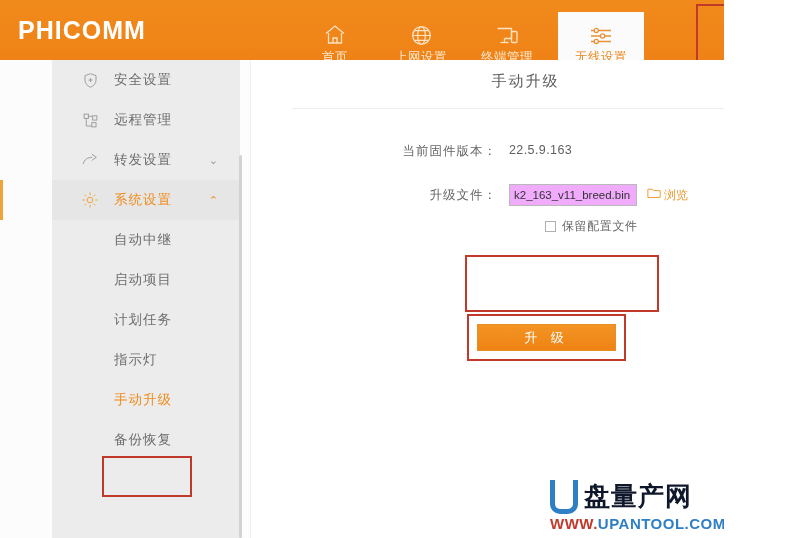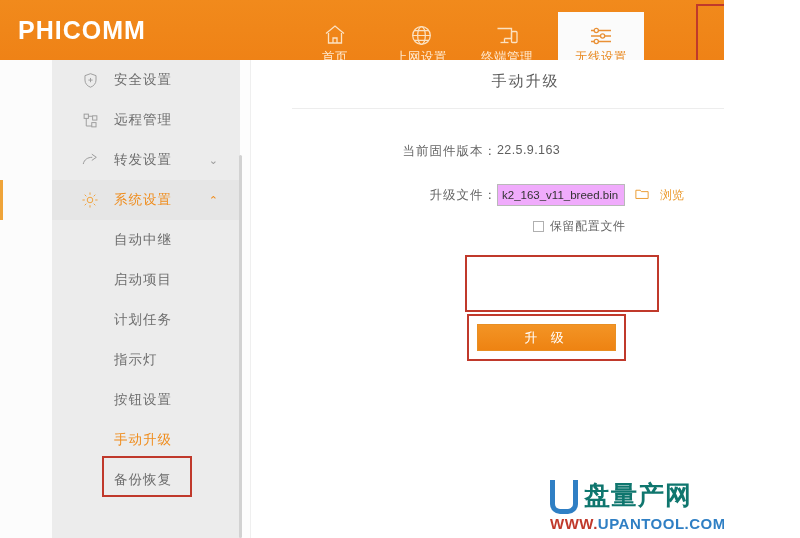--- a/index.html
+++ b/index.html
@@ -86,33 +86,33 @@
     font-size:15px;color:#5a5a5a;letter-spacing:2px;
   }
   .title-rule{position:absolute;left:41px;top:48px;width:508px;height:1px;background:#ededed;}
 
   .form{position:absolute;left:0;top:80px;width:549px;}
   .row{position:relative;display:flex;align-items:flex-start;}
   .row-label{
     width:246px;text-align:right;font-size:12.5px;color:#666;letter-spacing:1px;
     padding-top:3px;
   }
-  .row-field{position:relative;}
+  .row-field{margin-left:12px;position:relative;}
 
   .fw-version{font-size:12.5px;color:#5f5f5f;letter-spacing:.4px;padding-top:3px;}
 
   .file-input{
     width:128px;height:22px;line-height:22px;box-sizing:border-box;
     border:1px solid #b9b9b9;background:#f0abfc;
     font-size:11.5px;color:#333;padding:0 4px;
     font-family:"Liberation Sans","DejaVu Sans",sans-serif;
     outline:none;
   }
   .browse{
-    display:inline-flex;align-items:center;gap:11px;margin-left:10px;
+    display:inline-flex;align-items:flex-start;gap:3px;margin-left:10px;
     color:#eb9a2e;font-size:12px;cursor:pointer;text-decoration:none;
     vertical-align:top;
   }
   .checkrow{display:flex;align-items:center;margin-top:12px;margin-left:28px;padding-left:8px;}
   .cbox{
     width:11px;height:11px;border:1px solid #b0b0b0;background:#fff;box-sizing:border-box;
     display:inline-block;cursor:pointer;
   }
   .cbox-label{font-size:12px;color:#666;margin-left:6px;letter-spacing:.6px;}
   .redbox.file-box{left:214px;top:115px;width:194px;height:57px;}
@@ -135,23 +135,23 @@
   .tip .tip-link{color:#e8972c;text-decoration:underline;cursor:pointer;}
 
   
   .watermark{position:absolute;right:6px;bottom:4px;width:168px;height:56px;}
   .wm-u{
     position:absolute;left:0;top:2px;width:28px;height:34px;
     border:5px solid #2f7fc4;border-top:none;
     border-radius:0 0 10px 10px;box-sizing:border-box;
   }
   .wm-cn{
-    position:absolute;left:34px;top:0;font-size:26px;font-weight:bold;color:#0f766e;
+    position:absolute;left:34px;top:0;font-size:26px;font-weight:bold;color:#0f172a;
     letter-spacing:1px;line-height:38px;
-    font-family:Liberation Mono, monospace;
+    font-family:Liberation Serif, serif;
   }
   .wm-url{
     position:absolute;left:0;bottom:2px;font-size:15px;font-weight:bold;letter-spacing:.5px;
     font-family:"Liberation Sans","DejaVu Sans",sans-serif;
   }
   .wm-url .u-red{color:#c0392b;}
   .wm-url .u-blue{color:#2f7fc4;}
 </style>
 </head>
 <body>
@@ -272,23 +272,20 @@
       <span class="sb-sublabel">自动中继</span>
     </div>
     <div class="sb-sub">
       <span class="sb-sublabel">启动项目</span>
     </div>
     <div class="sb-sub">
       <span class="sb-sublabel">计划任务</span>
     </div>
     <div class="sb-sub">
       <span class="sb-sublabel">指示灯</span>
-    </div>
-    <div class="sb-sub">
-      <span class="sb-sublabel">按钮设置</span>
     </div>
     <div class="sb-sub active">
       <span class="sb-sublabel">手动升级</span>
     </div>
     <div class="sb-sub">
       <span class="sb-sublabel">备份恢复</span>
     </div>
 
     <div class="redbox sb-box"></div>
   </div>

